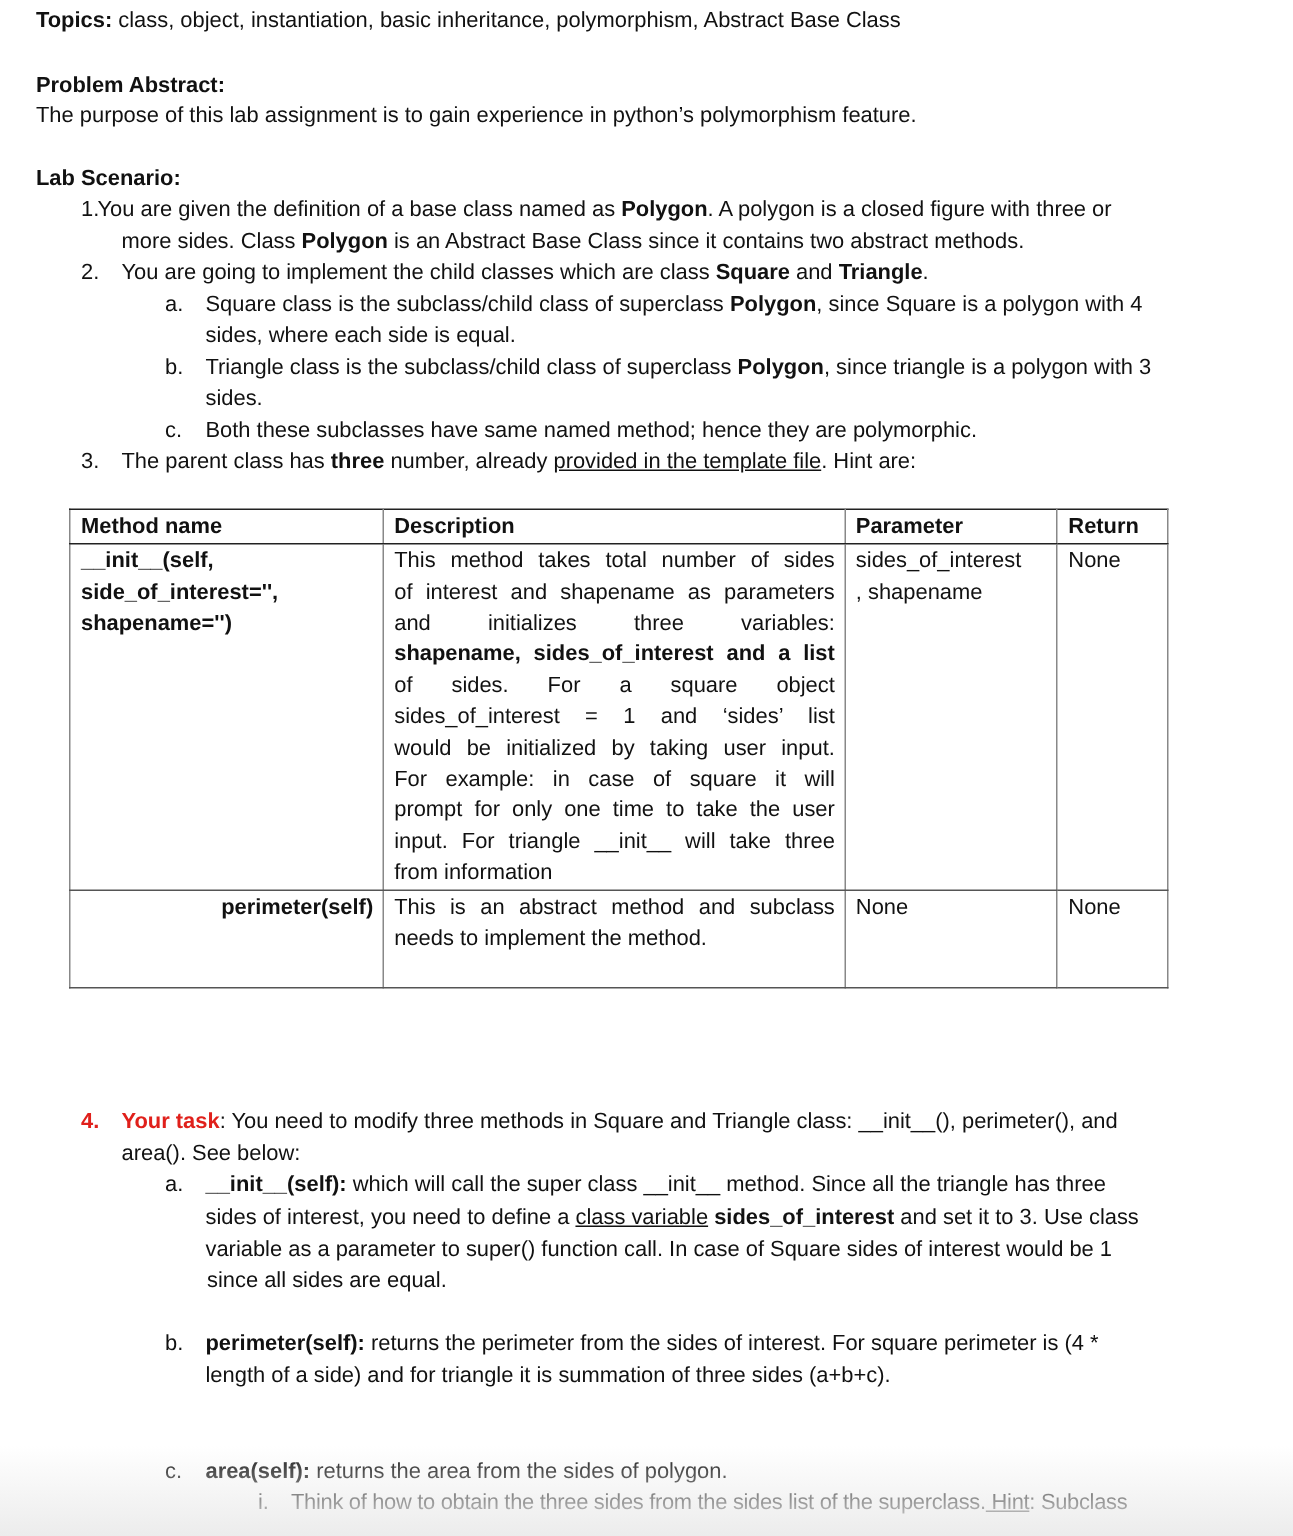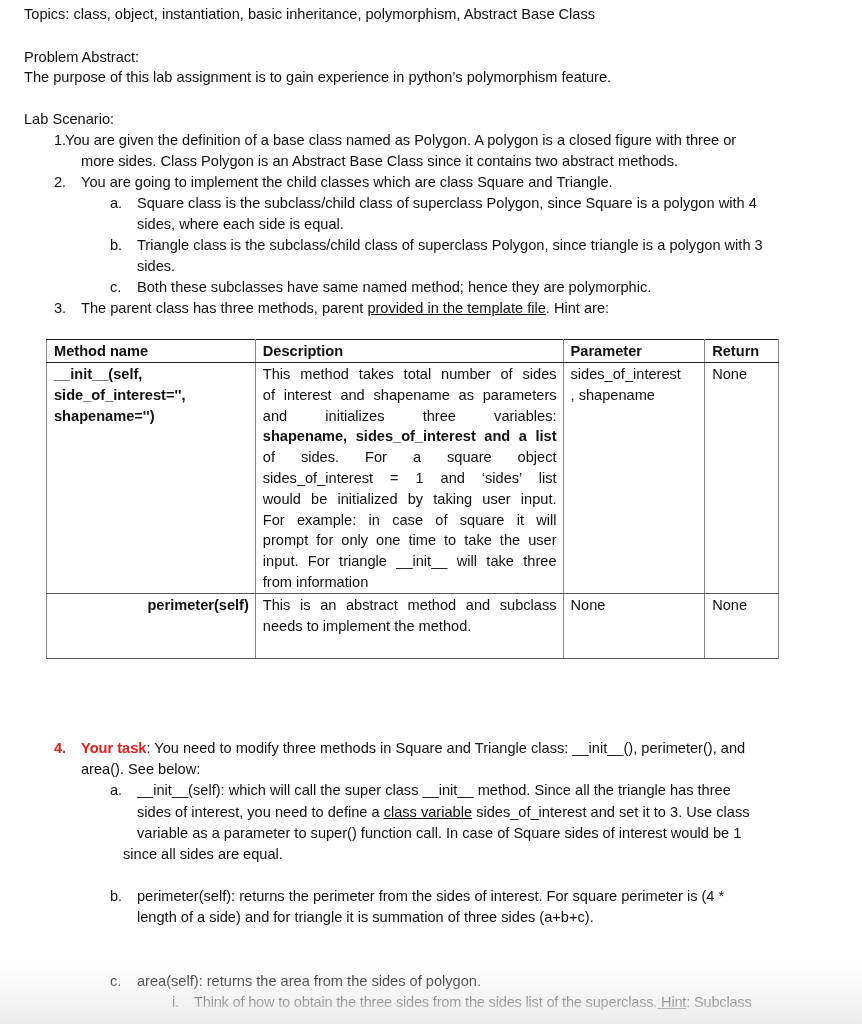--- a/index.html
+++ b/index.html
@@ -2,21 +2,21 @@
 <html><head>
 <meta charset="utf-8">
 <style>
   html, body { margin:0; padding:0; }
   body {
     width:862px; height:1024px; overflow:hidden; position:relative;
     background:#ffffff; color:#111;
     font-family:"Liberation Sans", sans-serif; font-size:14.6px;
   }
   .line { position:absolute; white-space:nowrap; line-height:20px; }
-  b { font-weight:normal; }
+  b { font-weight:bold; }
   u { text-decoration:underline; }
   .red { color:#e0201b; font-weight:bold; }
 
   table.methods {
     position:absolute; left:46px; top:339px; width:733px;
     border-collapse:collapse; font-size:14.6px; line-height:20.8px;
   }
   table.methods td {
     border-left:1.5px solid #888; border-right:1.5px solid #888;
     vertical-align:top; padding:1px 6px 0 7px;margin-left:48px;
@@ -76,21 +76,21 @@
 <div class="line" style="left:137px; top:235px;">
   <span>Triangle class is the subclass/child class of superclass </span><b>Polygon</b><span>, since triangle is a polygon with 3</span>
 </div>
 <div class="line" style="left:137px; top:256px;">sides.</div>
 
 <div class="line" style="left:110px; top:277px;">c.</div>
 <div class="line" style="left:137px; top:277px;">Both these subclasses have same named method; hence they are polymorphic.</div>
 
 <div class="line" style="left:54px; top:298px;">3.</div>
 <div class="line" style="left:81px; top:298px;">
-  <span>The parent class has </span><b>three</b><span> methods, parent </span><u>provided in the template file</u><span>. Hint are:</span>
+  <span>The parent class has </span><b>three</b><span> number, already </span><u>provided in the template file</u><span>. Hint are:</span>
 </div>
 
 <table class="methods">
   <tbody>
       <tr class="hdr">
     <td class="c1">Method name</td>
     <td class="c2">Description</td>
     <td class="c3">Parameter</td>
     <td class="c4">Return</td>
   </tr>
@@ -138,21 +138,21 @@
 <div class="line" style="left:81px; top:759px;">area(). See below:</div>
 
 <div class="line" style="left:110px; top:780px;">a.</div>
 <div class="line" style="left:137px; top:780px;">
   <b>__init__(self):</b><span>  which will call the super class __init__ method. Since all the triangle has three</span>
 </div>
 <div class="line" style="left:137px; top:802px;">
   <span>sides of interest, you need to define a </span><u>class variable</u><span> </span><b>sides_of_interest</b><span> and set it to 3. Use class</span>
 </div>
 <div class="line" style="left:137px; top:823px;">variable as a parameter to super() function call. In case of Square sides of interest would be 1</div>
-<div class="line" style="left:123px; top:844px;">since all sides are equal.</div>
+<div class="line" style="left:138px; top:844px;">since all sides are equal.</div>
 
 <div class="line" style="left:110px; top:886px;">b.</div>
 <div class="line" style="left:137px; top:886px;">
   <b>perimeter(self):</b><span> returns the perimeter from the sides of interest. For square perimeter is (4 *</span>
 </div>
 <div class="line" style="left:137px; top:907px;">length of a side) and for triangle it is summation of three sides (a+b+c).</div>
 
 <div class="line" style="left:110px; top:971px;">c.</div>
 <div class="line" style="left:137px; top:971px;">
   <b>area(self):</b><span> returns the area from the sides of polygon.</span>

